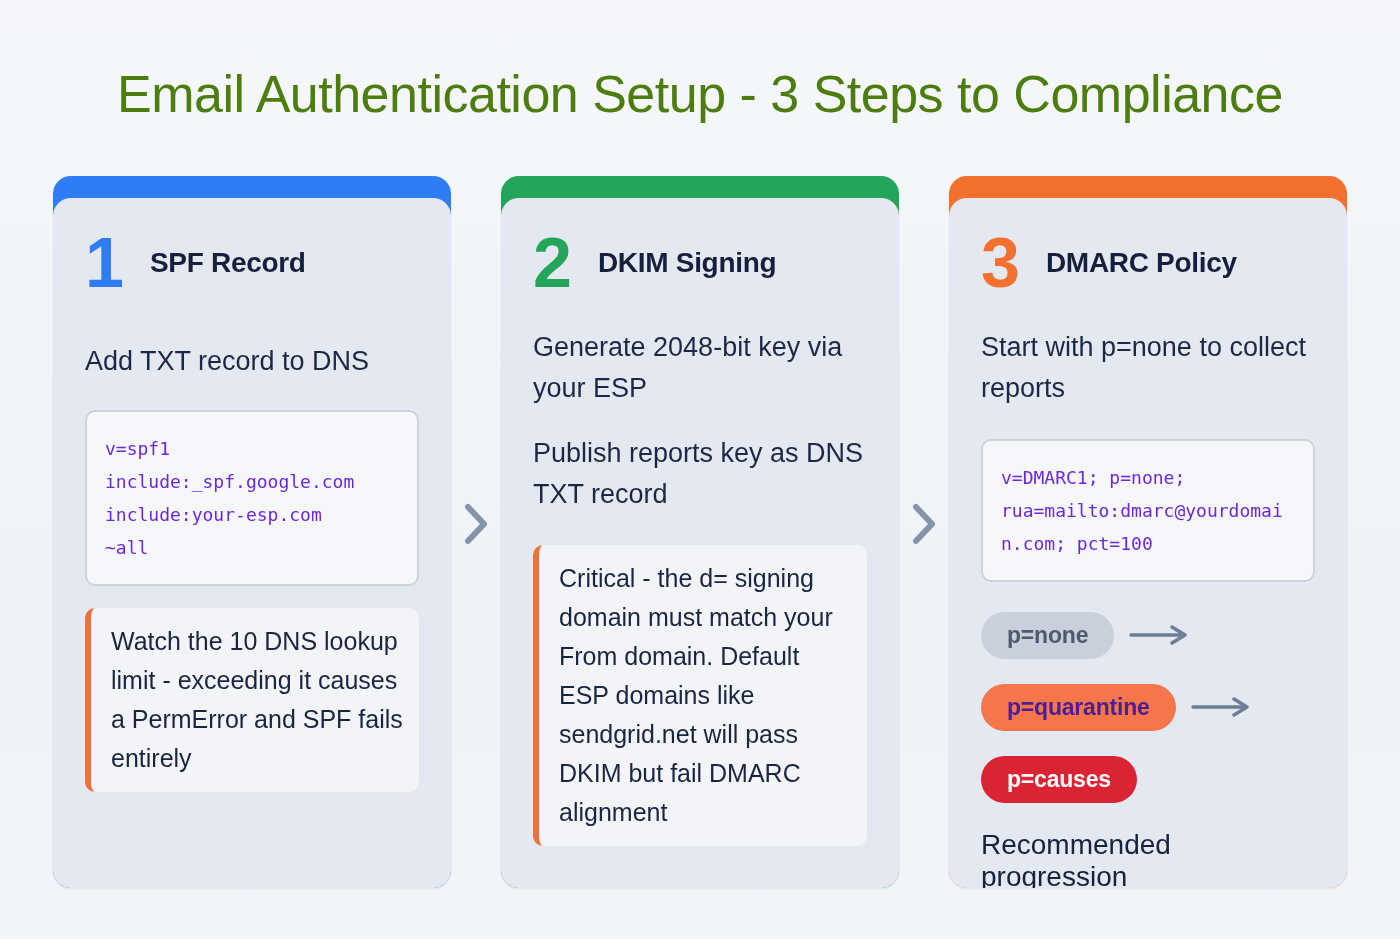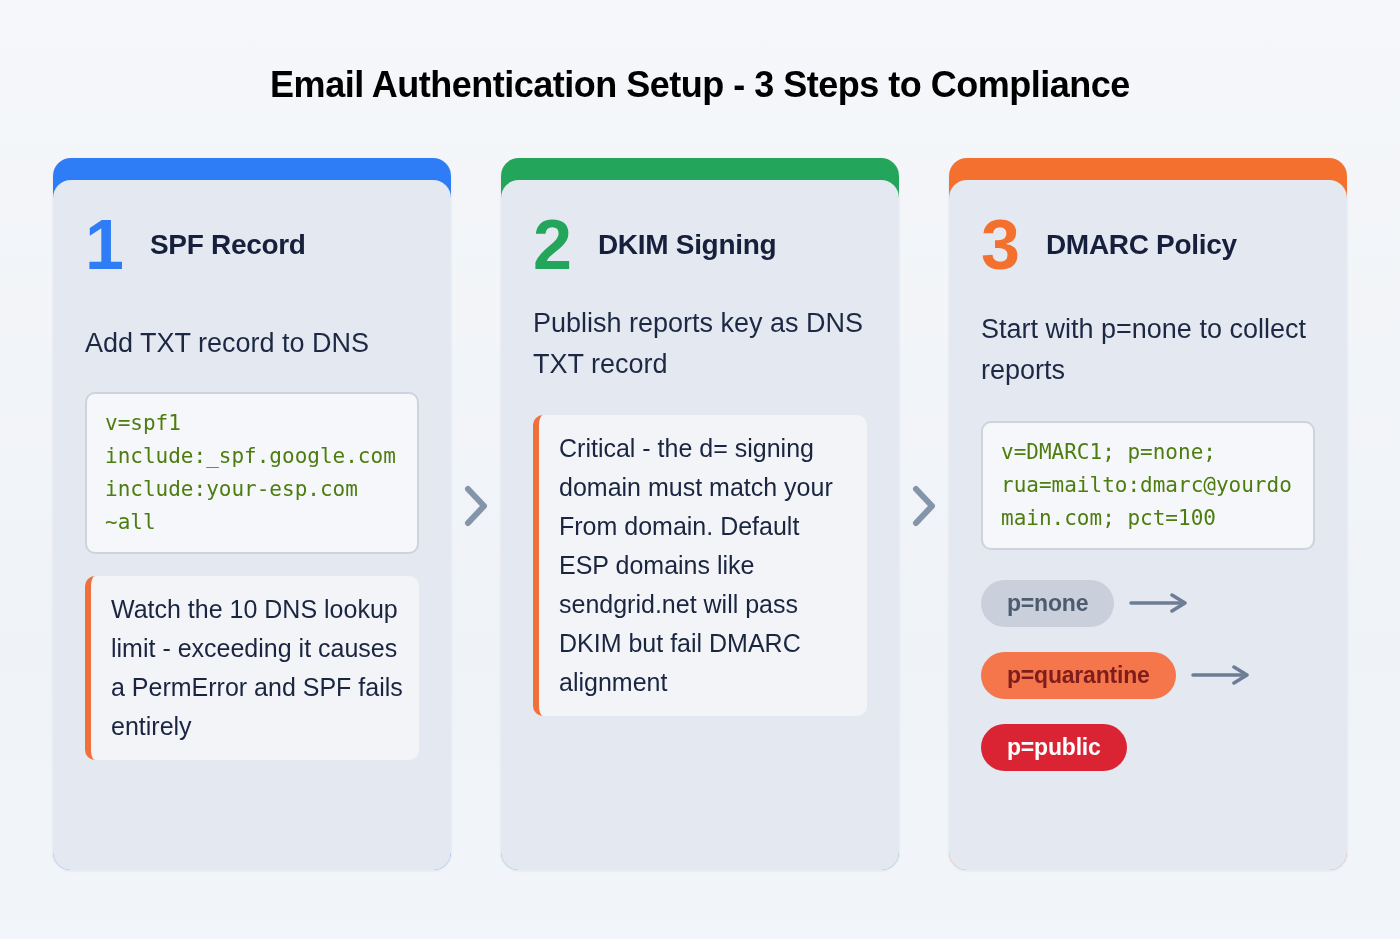--- a/index.html
+++ b/index.html
@@ -6,24 +6,24 @@
   html, body { width: 1400px; height: 939px; }
   body {
     font-family: "Liberation Sans", sans-serif;
     background: linear-gradient(180deg, #f5f7fa 0%, #eff2f7 70%, #f2f5f9 100%);
     color: #1c2742;
     overflow: hidden;
   }
   .page-title {
     margin-top: 64px;
     text-align: center;
-    font-size: 36px;
-    font-weight: 700;
+    font-size: 52px;
+    font-weight: 400;
     letter-spacing: -0.5px;
-    color: #000000;
+    color: #4d7c0f;
   }
   .cards-row {
     display: flex;
     justify-content: center;
     align-items: flex-start;
     margin-top: 52px;
   }
   .step-card {
     width: 398px;
     height: 712px;
@@ -56,25 +56,25 @@
   }
   .step-desc {
     font-size: 27px;
     line-height: 41px;
     color: #1d2944;
   }
   .code-box {
     background: #f5f7fa;
     border: 2px solid #ccd3dd;
     border-radius: 10px;
-    padding: 13px 18px;
+    padding: 20px 18px;
     font-family: "DejaVu Sans Mono", "Liberation Mono", monospace;
-    font-size: 21px;
+    font-size: 18px;
     line-height: 33px;
-    color: #4d7c0f;
+    color: #6d28d9;
     overflow: hidden;
   }
   .code-pre { white-space: pre; }
   .code-wrap { white-space: pre-wrap; word-break: break-all; }
   .warning-box {
     background: #f2f4f8;
     border-left: 6px solid #ef4444;
     border-radius: 10px;
     padding: 14px 14px 14px 20px;
     font-size: 25px;
@@ -140,20 +140,21 @@
       <polyline points="7,7 23,24 7,41" fill="none" stroke="#8494ab" stroke-width="6" stroke-linecap="round" stroke-linejoin="round"></polyline>
     </svg>
   </div>
 
   <div class="step-card" style="background: rgb(35, 165, 92);">
     <div class="card-body">
       <div class="card-header">
         <span class="step-number" style="color: rgb(35, 165, 92);">2</span>
         <span class="card-title">DKIM Signing</span>
       </div>
+      <div class="step-desc mt-30">Generate 2048-bit key via your ESP</div>
       <div class="step-desc mt-24">Publish reports key as DNS TXT record</div>
       <div class="warning-box mt-30" style="border-left-color: rgb(240, 112, 60);">Critical - the d= signing domain must match your From domain. Default ESP domains like sendgrid.net will pass DKIM but fail DMARC alignment</div>
     </div>
   </div>
 
   <div class="chevron-gap">
     <svg width="30" height="48" viewBox="0 0 30 48">
       <polyline points="7,7 23,24 7,41" fill="none" stroke="#8494ab" stroke-width="6" stroke-linecap="round" stroke-linejoin="round"></polyline>
     </svg>
   </div>
@@ -170,27 +171,28 @@
 
       <div class="pill-row first">
         <span class="pill" style="color: rgb(77, 91, 110); background: rgb(202, 208, 219);">p=none</span>
         <svg width="62" height="20" viewBox="0 0 62 20">
           <line x1="3" y1="10" x2="52" y2="10" stroke="#6d7d95" stroke-width="3.5" stroke-linecap="round"></line>
           <polyline points="44,2 57,10 44,18" fill="none" stroke="#6d7d95" stroke-width="3.5" stroke-linecap="round" stroke-linejoin="round"></polyline>
         </svg>
       </div>
 
       <div class="pill-row">
-        <span class="pill" style="color: #7f1d1d; background: rgb(244, 118, 74);">p=quarantine</span>
+        <span class="pill" style="color: #4c1d95; background: rgb(244, 118, 74);">p=quarantine</span>
         <svg width="62" height="20" viewBox="0 0 62 20">
           <line x1="3" y1="10" x2="52" y2="10" stroke="#6d7d95" stroke-width="3.5" stroke-linecap="round"></line>
           <polyline points="44,2 57,10 44,18" fill="none" stroke="#6d7d95" stroke-width="3.5" stroke-linecap="round" stroke-linejoin="round"></polyline>
         </svg>
       </div>
 
       <div class="pill-row">
-        <span class="pill" style="color: rgb(255, 255, 255); background: rgb(218, 36, 51);">p=public</span>
+        <span class="pill" style="color: rgb(255, 255, 255); background: rgb(218, 36, 51);">p=causes</span>
       </div>
 
+      <div class="progress-caption">Recommended progression</div>
     </div>
   </div>
 
 </div>
 
 </body></html>

